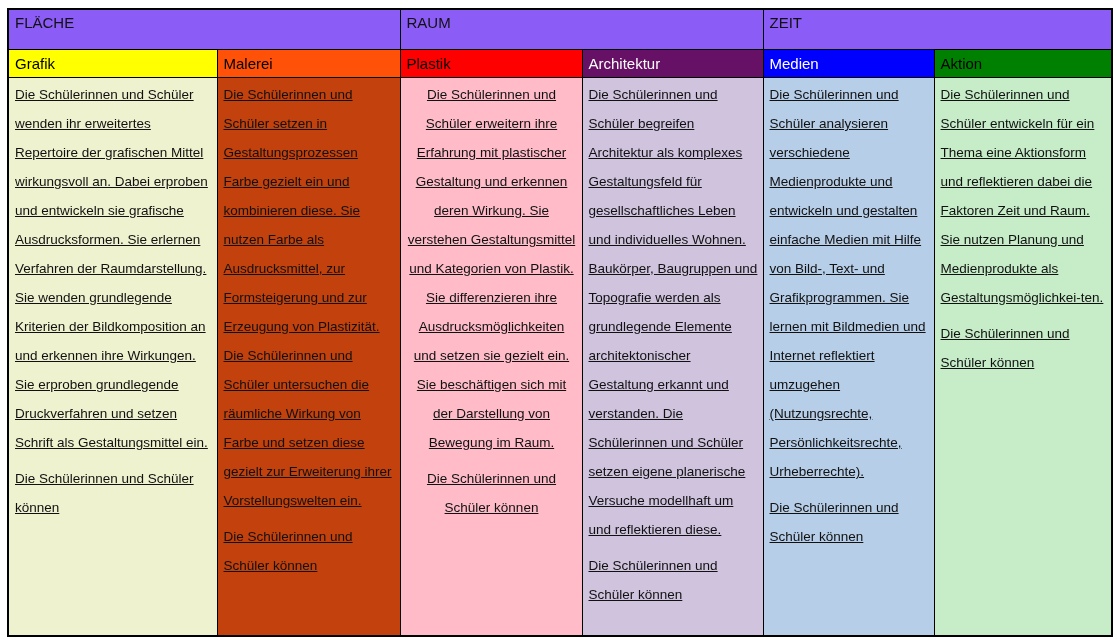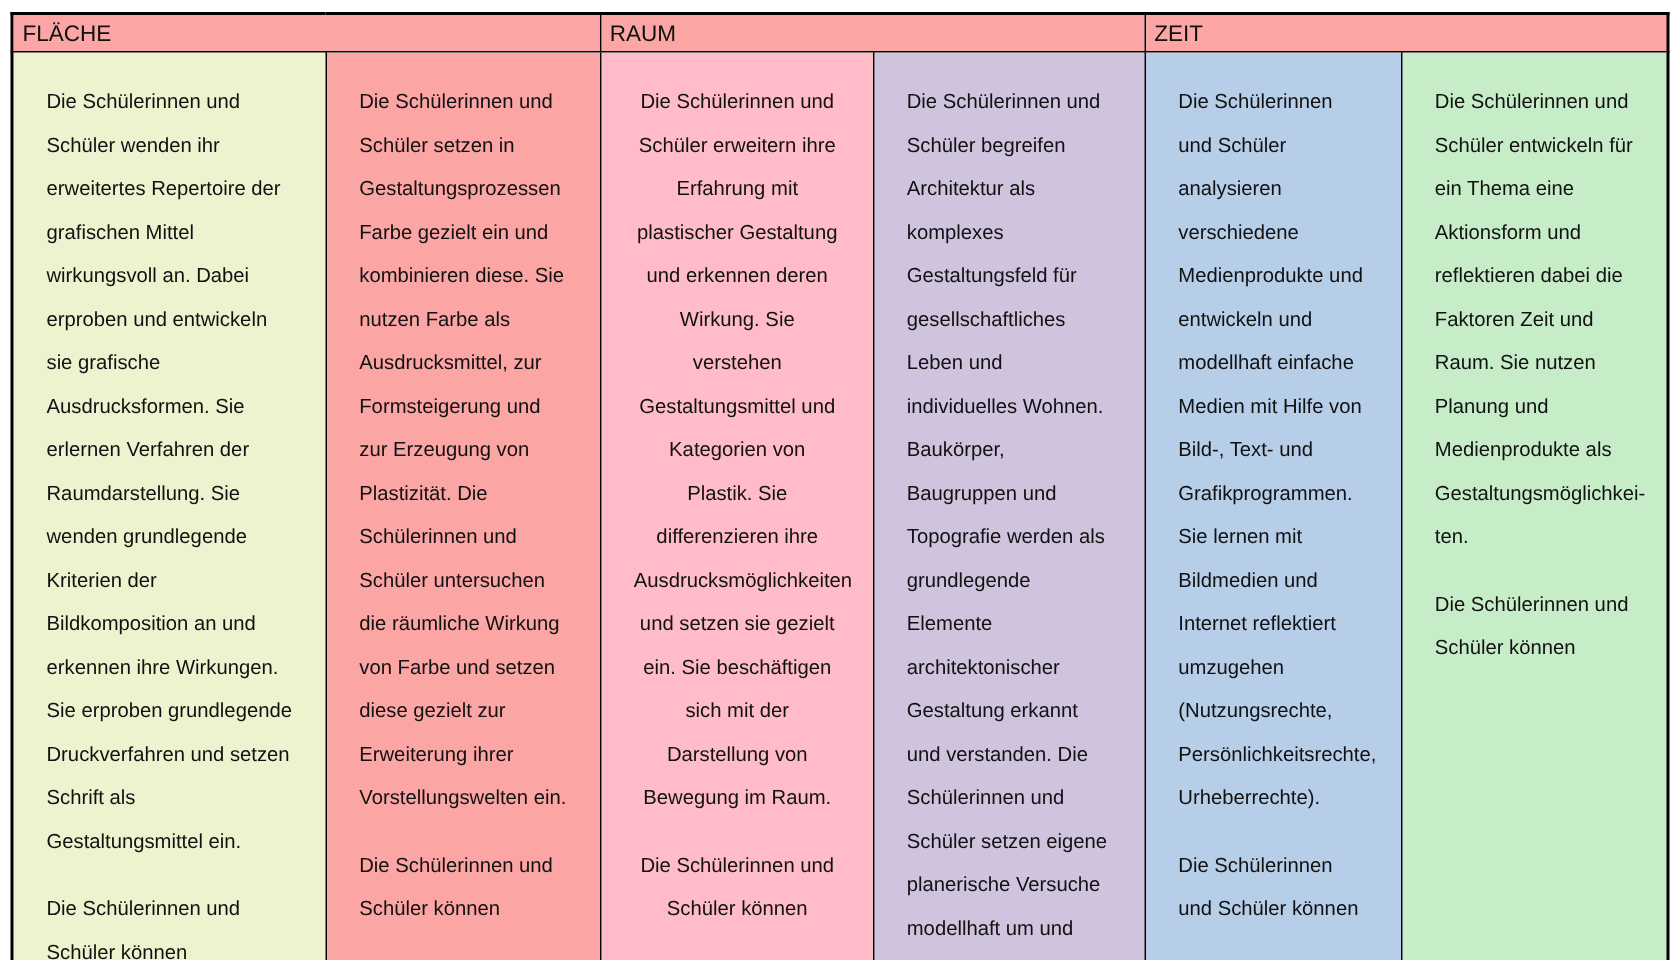--- a/index.html
+++ b/index.html
@@ -22,40 +22,41 @@
     border: 2px solid #000000;
   }
   th, td {
     border: 1px solid #000000;
     font-weight: normal;
     text-align: left;
     overflow: hidden;
   }
   tr.group-row th {
     height: 22px;
-    background: #fca5a5;
+    background: #8b5cf6;
     font-size: 15px;
-    padding: 1px 4px 1px 6px;
+    padding: 1px 4px 16px 6px;
     vertical-align: middle;
     margin-left: 43px;
   }
   tr.col-row th {
     height: 25px;
     font-size: 15px;
     padding: 1px 4px 1px 6px;
     vertical-align: middle;
   }
   td.body-cell {
     vertical-align: top;
     font-size: 13.5px;
     line-height: 29px;
     padding: 2px 5px 2px 6px;
   }
   td.body-cell p {
-    margin: 16px;
+    margin: 0;
+    text-decoration: underline;
   }
   td.body-cell p + p {
     margin-top: 7px;
   }
 </style>
 </head>
 <body>
 
 <table class="curriculum">
   <colgroup>
@@ -65,41 +66,49 @@
     <col style="width:181px">
     <col style="width:171px">
     <col style="width:178px">
   </colgroup>
   <thead>
     <tr class="group-row">
       <th colspan="2">FLÄCHE</th>
       <th colspan="2">RAUM</th>
       <th colspan="2">ZEIT</th>
     </tr>
+    <tr class="col-row">
+      <th style="background-color: rgb(255, 255, 0); color: rgb(0, 0, 0);">Grafik</th>
+      <th style="background-color: rgb(255, 82, 8); color: rgb(0, 0, 0);">Malerei</th>
+      <th style="background-color: rgb(255, 0, 0); color: rgb(0, 0, 0);">Plastik</th>
+      <th style="background-color: rgb(102, 17, 102); color: rgb(255, 255, 255);">Architektur</th>
+      <th style="background-color: rgb(0, 0, 255); color: rgb(255, 255, 255);">Medien</th>
+      <th style="background-color: rgb(0, 128, 0); color: rgb(0, 0, 0);">Aktion</th>
+    </tr>
   </thead>
   <tbody>
     <tr>
       <td class="body-cell" style="background-color: rgb(239, 242, 206);">
         <p>Die Schülerinnen und Schüler wenden ihr erweitertes Repertoire der grafischen Mittel wirkungsvoll an.  Dabei erproben und entwickeln sie grafische Ausdrucksformen. Sie erlernen Verfahren der Raumdarstellung. Sie wenden grundlegende Kriterien der Bildkomposition an und erkennen ihre Wirkungen. Sie erproben grundlegende Druckverfahren und setzen Schrift als Gestaltungsmittel ein.</p>
         <p>Die Schülerinnen und Schüler können</p>
       </td>
-      <td class="body-cell" style="background-color: #fca5a5;">
+      <td class="body-cell" style="background-color: #c2410c;">
         <p>Die Schülerinnen und Schüler setzen in Gestaltungsprozessen Farbe gezielt ein und kombinieren diese. Sie nutzen Farbe als Ausdrucksmittel, zur Formsteigerung und zur Erzeugung von Plastizität. Die Schülerinnen und Schüler untersuchen die räumliche Wirkung von Farbe und setzen diese gezielt zur Erweiterung ihrer Vorstellungswelten ein.</p>
         <p>Die Schülerinnen und Schüler können</p>
       </td>
       <td class="body-cell" style="background-color: rgb(255, 188, 200); text-align: center;">
         <p>Die Schülerinnen und Schüler erweitern ihre Erfahrung mit plastischer Gestaltung und erkennen deren Wirkung. Sie verstehen Gestaltungsmittel und Kategorien von Plastik. Sie differenzieren ihre Ausdrucksmöglichkeiten und setzen sie gezielt ein. Sie beschäftigen sich mit der Darstellung von Bewegung im Raum.</p>
         <p>Die Schülerinnen und Schüler können</p>
       </td>
       <td class="body-cell" style="background-color: rgb(207, 195, 222);">
         <p>Die Schülerinnen und Schüler begreifen Architektur als komplexes Gestaltungsfeld für gesellschaftliches Leben und individuelles Wohnen. Baukörper, Baugruppen und Topografie werden als grundlegende Elemente architektonischer Gestaltung erkannt und verstanden. Die Schülerinnen und Schüler setzen eigene planerische Versuche modellhaft um und reflektieren diese.</p>
         <p>Die Schülerinnen und Schüler können</p>
       </td>
       <td class="body-cell" style="background-color: rgb(183, 206, 232);">
-        <p>Die Schülerinnen und Schüler analysieren verschiedene Medienprodukte und entwickeln und modellhaft einfache Medien mit Hilfe von Bild-, Text- und Grafikprogrammen. Sie lernen mit Bildmedien und Internet reflektiert umzugehen (Nutzungsrechte, Persönlichkeitsrechte, Urheberrechte).</p>
+        <p>Die Schülerinnen und Schüler analysieren verschiedene Medienprodukte und entwickeln und gestalten einfache Medien mit Hilfe von Bild-, Text- und Grafikprogrammen. Sie lernen mit Bildmedien und Internet reflektiert umzugehen (Nutzungsrechte, Persönlichkeitsrechte, Urheberrechte).</p>
         <p>Die Schülerinnen und Schüler können</p>
       </td>
       <td class="body-cell" style="background-color: rgb(198, 237, 200);">
         <p>Die Schülerinnen und Schüler entwickeln für ein Thema eine Aktionsform und reflektieren dabei die Faktoren Zeit und Raum. Sie nutzen Planung und Medienprodukte als Gestaltungsmöglichkei-ten.</p>
         <p>Die Schülerinnen und Schüler können</p>
       </td>
     </tr>
   </tbody>
 </table>
 

